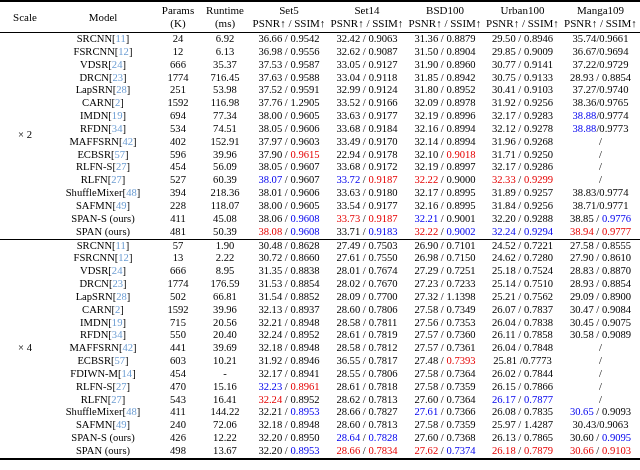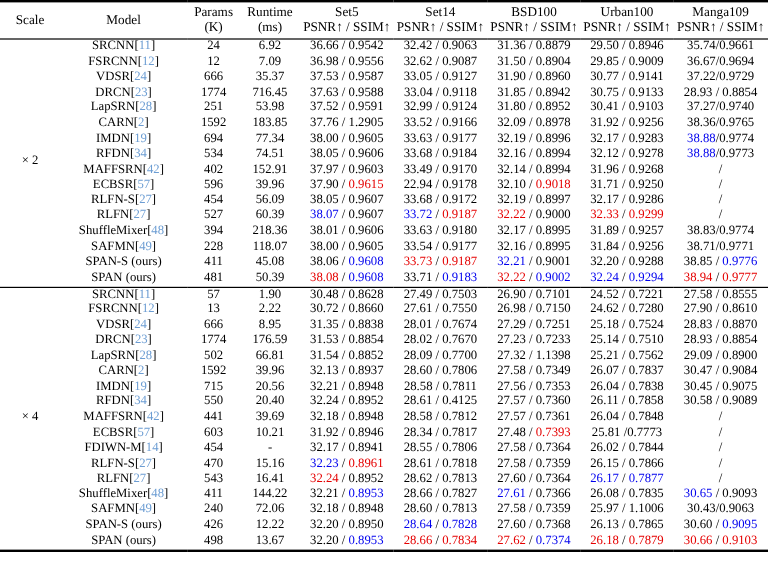--- a/index.html
+++ b/index.html
@@ -110,21 +110,21 @@
           <td>6.92</td>
           <td><span>36.66</span><span> / </span><span>0.9542</span></td>
           <td><span>32.42</span><span> / </span><span>0.9063</span></td>
           <td><span>31.36</span><span> / </span><span>0.8879</span></td>
           <td><span>29.50</span><span> / </span><span>0.8946</span></td>
           <td><span>35.74</span><span>/</span><span>0.9661</span></td>
         </tr>
         <tr>
           <td><span>FSRCNN</span>[<span class="cite">12</span>]</td>
           <td>12</td>
-          <td>7.09</td>
+          <td>6.13</td>
           <td><span>36.98</span><span> / </span><span>0.9556</span></td>
           <td><span>32.62</span><span> / </span><span>0.9087</span></td>
           <td><span>31.50</span><span> / </span><span>0.8904</span></td>
           <td><span>29.85</span><span> / </span><span>0.9009</span></td>
           <td><span>36.67</span><span>/</span><span>0.9694</span></td>
         </tr>
         <tr>
           <td><span>VDSR</span>[<span class="cite">24</span>]</td>
           <td>666</td>
           <td>35.37</td>
@@ -150,21 +150,21 @@
           <td>53.98</td>
           <td><span>37.52</span><span> / </span><span>0.9591</span></td>
           <td><span>32.99</span><span> / </span><span>0.9124</span></td>
           <td><span>31.80</span><span> / </span><span>0.8952</span></td>
           <td><span>30.41</span><span> / </span><span>0.9103</span></td>
           <td><span>37.27</span><span>/</span><span>0.9740</span></td>
         </tr>
         <tr>
           <td><span>CARN</span>[<span class="cite">2</span>]</td>
           <td>1592</td>
-          <td>183.85</td>
+          <td>116.98</td>
           <td><span>37.76</span><span> / </span><span>1.2905</span></td>
           <td><span>33.52</span><span> / </span><span>0.9166</span></td>
           <td><span>32.09</span><span> / </span><span>0.8978</span></td>
           <td><span>31.92</span><span> / </span><span>0.9256</span></td>
           <td><span>38.36</span><span>/</span><span>0.9765</span></td>
         </tr>
         <tr>
           <td><span>IMDN</span>[<span class="cite">19</span>]</td>
           <td>694</td>
           <td>77.34</td>
@@ -333,41 +333,41 @@
           <td><span>28.58</span><span> / </span><span>0.7811</span></td>
           <td><span>27.56</span><span> / </span><span>0.7353</span></td>
           <td><span>26.04</span><span> / </span><span>0.7838</span></td>
           <td><span>30.45</span><span> / </span><span>0.9075</span></td>
         </tr>
         <tr>
           <td><span>RFDN</span>[<span class="cite">34</span>]</td>
           <td>550</td>
           <td>20.40</td>
           <td><span>32.24</span><span> / </span><span>0.8952</span></td>
-          <td><span>28.61</span><span> / </span><span>0.4125</span></td>
+          <td><span>28.61</span><span> / </span><span>0.7819</span></td>
           <td><span>27.57</span><span> / </span><span>0.7360</span></td>
           <td><span>26.11</span><span> / </span><span>0.7858</span></td>
           <td><span>30.58</span><span> / </span><span>0.9089</span></td>
         </tr>
         <tr>
           <td><span>MAFFSRN</span>[<span class="cite">42</span>]</td>
           <td>441</td>
           <td>39.69</td>
           <td><span>32.18</span><span> / </span><span>0.8948</span></td>
           <td><span>28.58</span><span> / </span><span>0.7812</span></td>
           <td><span>27.57</span><span> / </span><span>0.7361</span></td>
           <td><span>26.04</span><span> / </span><span>0.7848</span></td>
           <td><span>/</span></td>
         </tr>
         <tr>
           <td><span>ECBSR</span>[<span class="cite">57</span>]</td>
           <td>603</td>
           <td>10.21</td>
           <td><span>31.92</span><span> / </span><span>0.8946</span></td>
-          <td><span>28.34</span><span> / </span><span>0.7817</span></td>
+          <td><span>36.55</span><span> / </span><span>0.7817</span></td>
           <td><span>27.48</span><span> / </span><span class="r">0.7393</span></td>
           <td><span>25.81</span><span> /</span><span>0.7773</span></td>
           <td><span>/</span></td>
         </tr>
         <tr>
           <td><span>FDIWN-M</span>[<span class="cite">14</span>]</td>
           <td>454</td>
           <td>-</td>
           <td><span>32.17</span><span> / </span><span>0.8941</span></td>
           <td><span>28.55</span><span> / </span><span>0.7806</span></td>
@@ -405,21 +405,21 @@
           <td><span>26.08</span><span> / </span><span>0.7835</span></td>
           <td><span class="b">30.65</span><span> / </span><span>0.9093</span></td>
         </tr>
         <tr>
           <td><span>SAFMN</span>[<span class="cite">49</span>]</td>
           <td>240</td>
           <td>72.06</td>
           <td><span>32.18</span><span> / </span><span>0.8948</span></td>
           <td><span>28.60</span><span> / </span><span>0.7813</span></td>
           <td><span>27.58</span><span> / </span><span>0.7359</span></td>
-          <td><span>25.97</span><span> / </span><span>1.1006</span></td>
+          <td><span>25.97</span><span> / </span><span>1.4287</span></td>
           <td><span>30.43</span><span>/</span><span>0.9063</span></td>
         </tr>
         <tr>
           <td class="bold"><span>SPAN-S (ours)</span></td>
           <td>426</td>
           <td class="bold">12.22</td>
           <td><span>32.20</span><span> / </span><span>0.8950</span></td>
           <td><span class="b">28.64</span><span> / </span><span class="b">0.7828</span></td>
           <td><span>27.60</span><span> / </span><span>0.7368</span></td>
           <td><span>26.13</span><span> / </span><span>0.7865</span></td>

